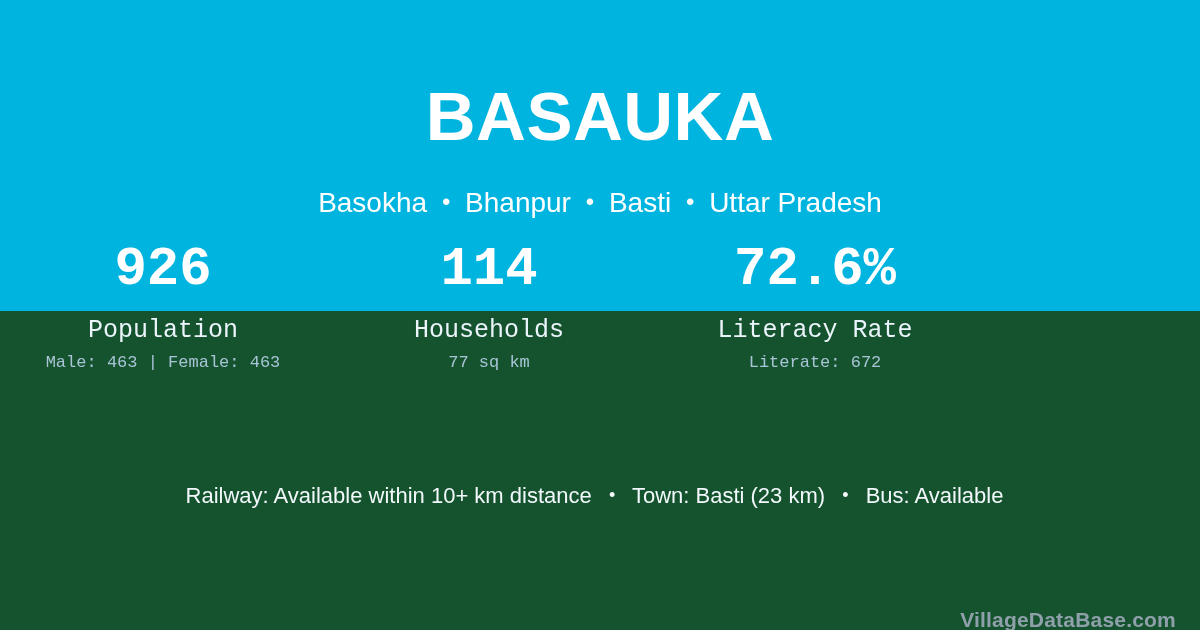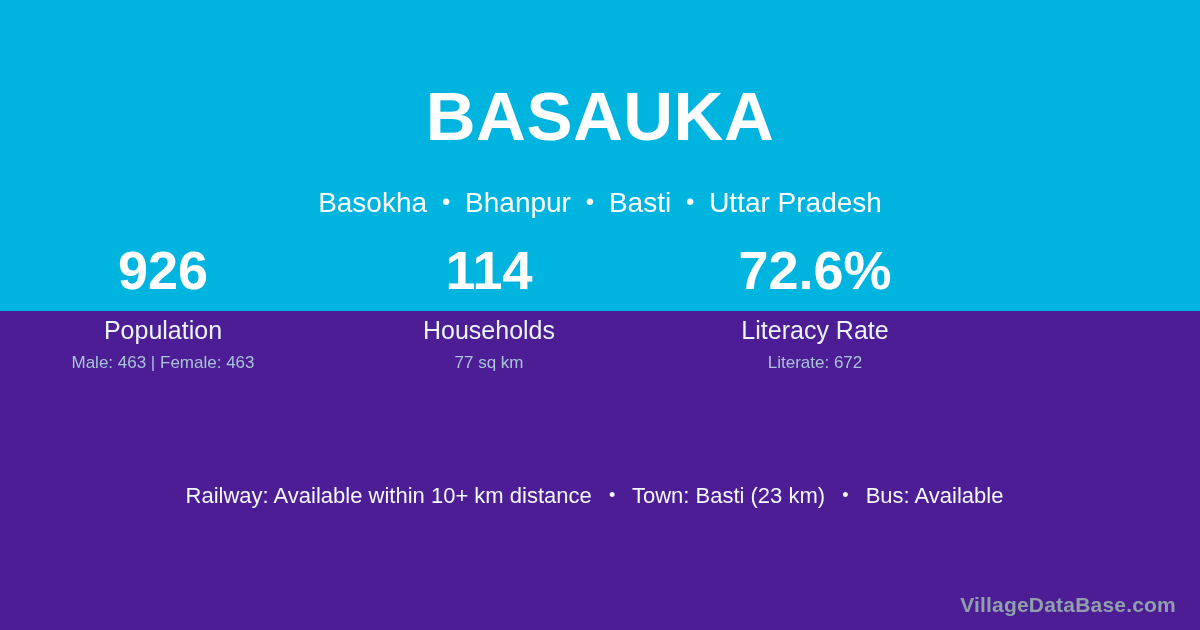--- a/index.html
+++ b/index.html
@@ -12,21 +12,21 @@
     height: 630px;
     overflow: hidden;
     font-family: "Liberation Sans", sans-serif;
     background: #044f7c;
   }
 
   .card {
     position: relative;
     width: 1200px;
     height: 630px;
-    background: #4c1d95;
+    background: #14532d;
     overflow: hidden;
   }
 
   
   .top-band {
     position: absolute;
     left: 0;
     top: 0;
     width: 1200px;
     height: 311px;
@@ -67,20 +67,21 @@
   }
 
   
   .stats-row {
     position: absolute;
     left: 0;
     top: 243px;
     width: 978px;
     display: flex;
     flex-direction: row;
+    font-family: Liberation Mono, monospace;
   }
   .stat-col {
     flex: 1 1 0;
     text-align: center;
   }
   .stat-value {
     font-size: 54px;
     font-weight: 700;
     line-height: 1.0;
     color: #ffffff;
@@ -123,21 +124,21 @@
   .amenities .sep {
     padding: 0 11px;
     font-size: 18px;
     vertical-align: 2px;
   }
 
   
   .brand {
     position: absolute;
     right: 24px;
-    bottom: 15px;
+    bottom: 0;
     font-size: 21px;
     font-weight: 700;
     line-height: 1.0;
     color: #8fa0ab;
     letter-spacing: 0.2px;
     white-space: nowrap;
   }
 </style>
 </head>
 <body>

